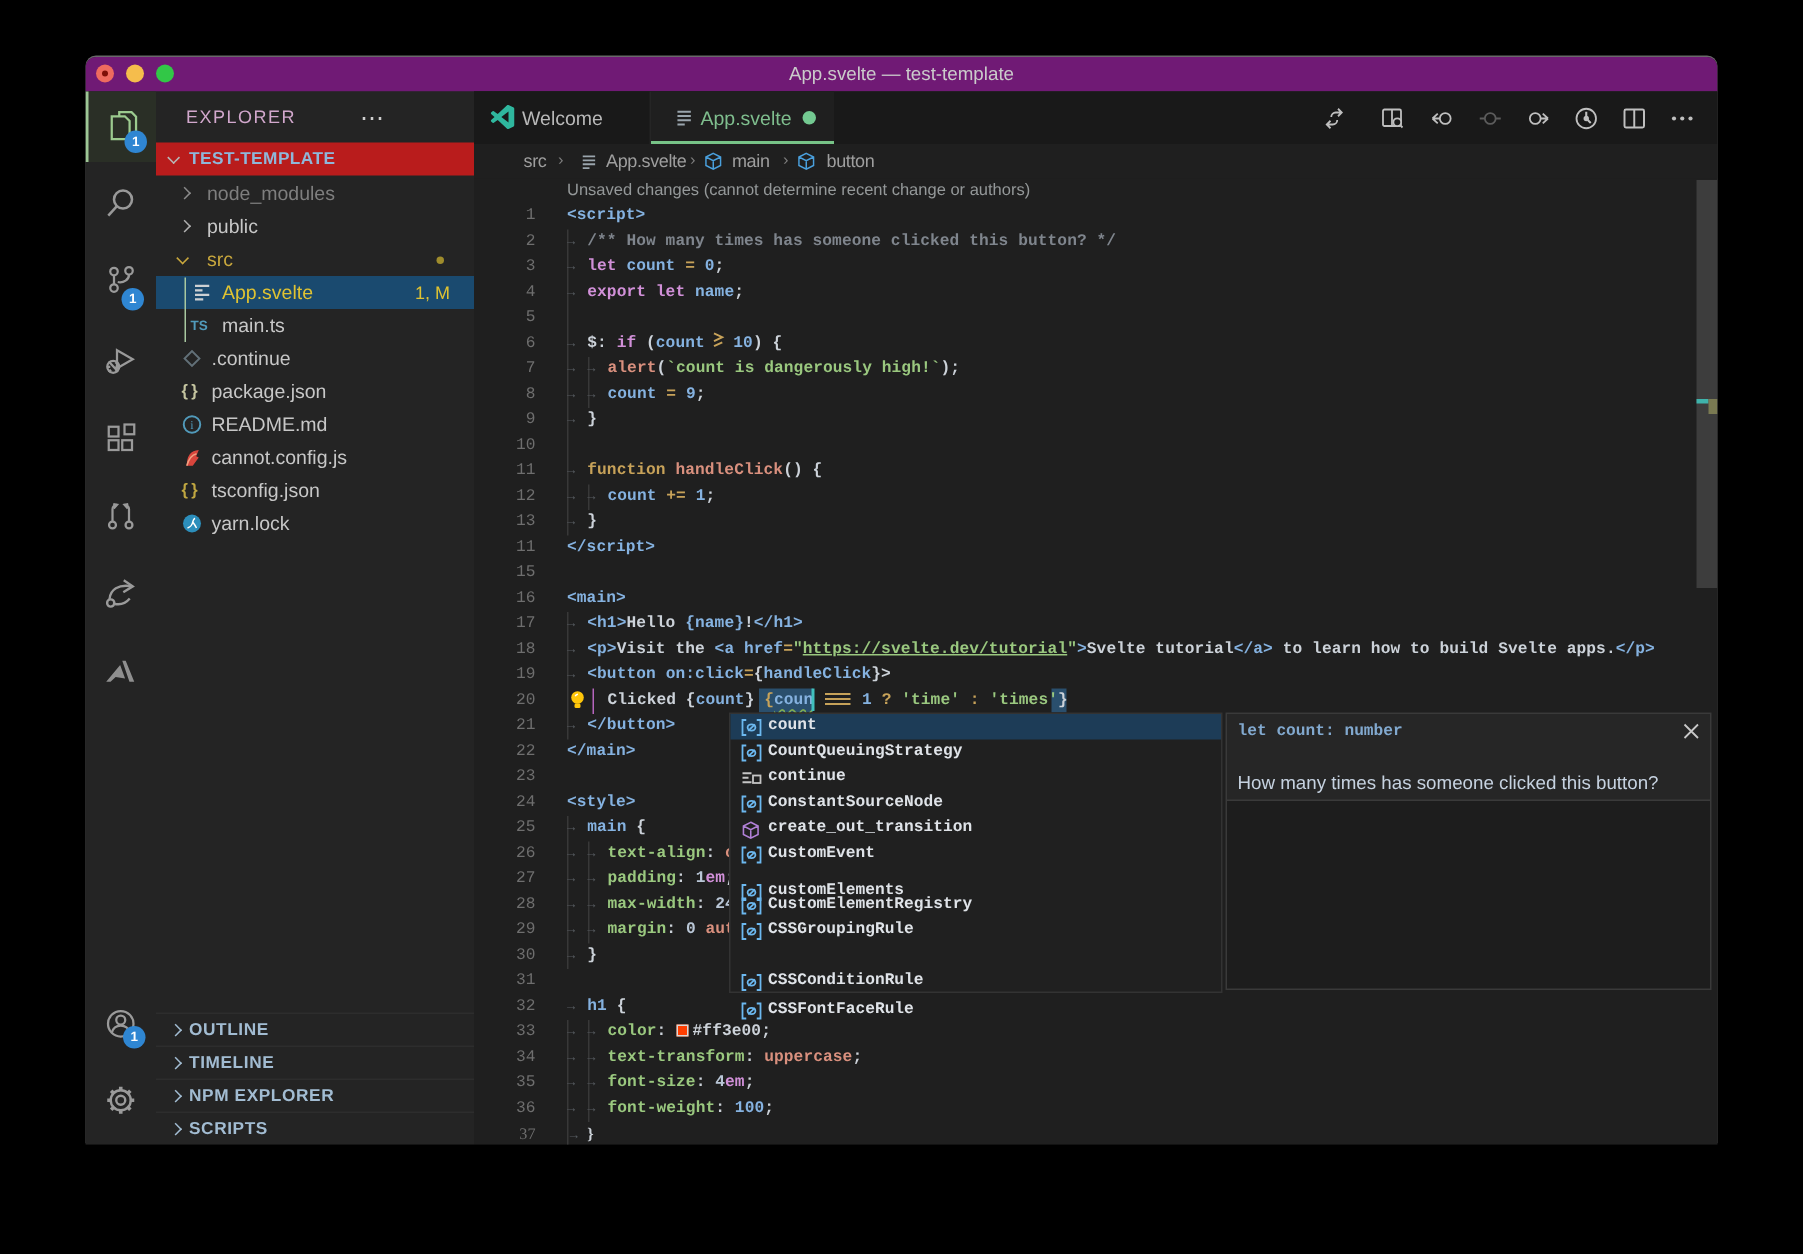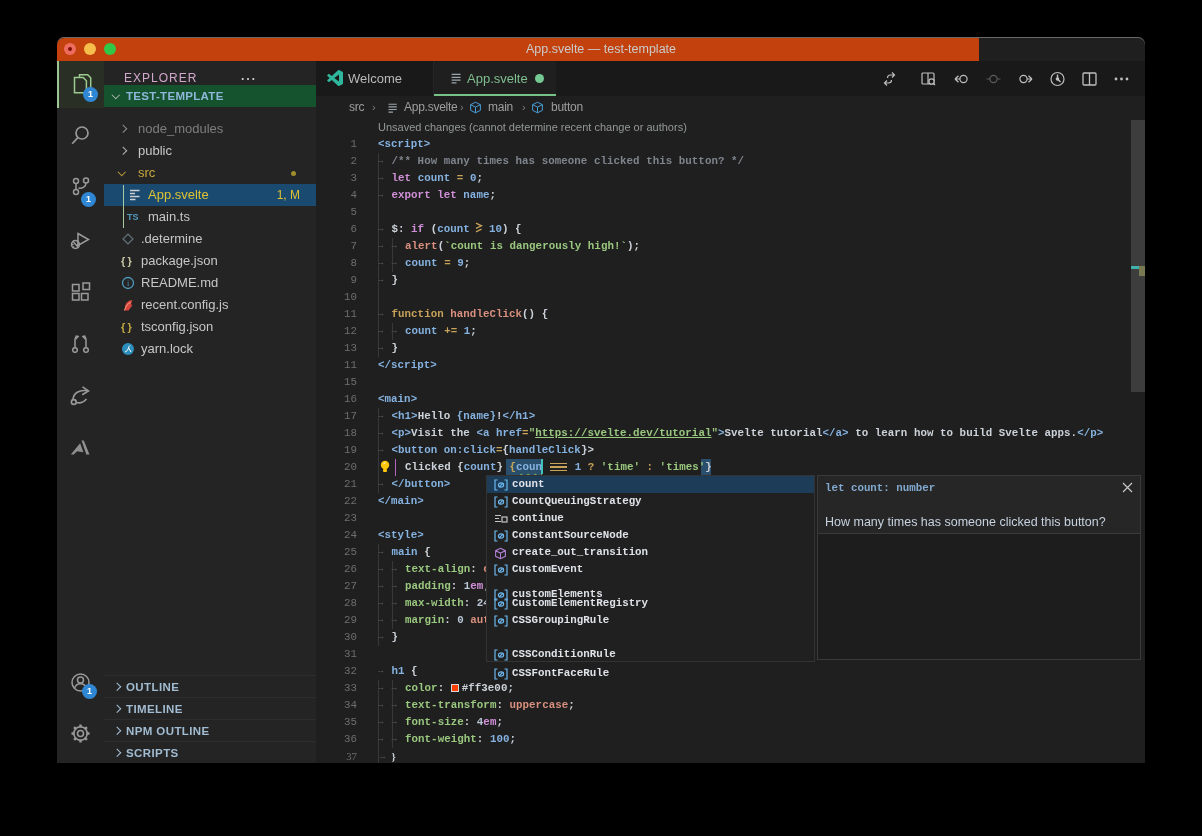--- a/index.html
+++ b/index.html
@@ -1,19 +1,19 @@
 <!DOCTYPE html>
 <html><head>
 <meta charset="utf-8">
 <style>
 html,body{margin:0;padding:0;background:#000;width:1202px;height:836px;overflow:hidden;}
 *{box-sizing:border-box;}
 #win{position:absolute;left:57px;top:38px;width:1088px;height:725px;background:#1f1f1f;border-radius:7px 7px 0 0;overflow:hidden;font-family:"Liberation Sans",sans-serif;box-shadow:0 -1px 0 rgba(150,150,150,.7);}
 
-#titlebar{position:absolute;left:0;top:0;width:922px;height:23px;background:#c2410c;}
+#titlebar{position:absolute;left:0;top:0;width:1088px;height:23px;background:#701a75;}
 .dot{position:absolute;top:5px;width:12px;height:12px;border-radius:50%;}
 #title{position:absolute;left:0;top:0;width:1088px;text-align:center;font-size:12.5px;line-height:23px;color:#cbcbcb;}
 
 #actbar{position:absolute;left:0;top:23px;width:47px;height:702px;background:#242424;}
 .acell{position:absolute;left:0;width:47px;height:48px;}
 .acell svg{position:absolute;left:11.5px;top:12px;}
 .badge{position:absolute;width:15px;height:15px;border-radius:50%;background:#2f86d2;color:#fff;font-size:9px;font-weight:bold;text-align:center;line-height:15px;}
 
 #sidebar{position:absolute;left:47px;top:23px;width:212px;height:702px;background:#242424;}
 #sbhead{position:absolute;left:20px;top:10px;font-size:12px;letter-spacing:1px;color:#d2a8cd;}
@@ -160,21 +160,21 @@
             <g stroke-width="2.4">
               <path d="M11.5 2.5v3M11.5 17.5v3M2.5 11.5h3M17.5 11.5h3M5.1 5.1l2.2 2.2M15.7 15.7l2.2 2.2M5.1 17.9l2.2-2.2M15.7 7.3l2.2-2.2"></path>
             </g>
           </g>
         </svg>
     </div>
   </div>
   <div id="sidebar">
     <div id="sbhead">EXPLORER</div>
     <div id="sbdots">⋯</div>
-    <div class="trow" style="top:24px;height:22px;background:#14532d;text-align:center;">
+    <div class="trow" style="top:34px;height:22px;background:#b91c1c;text-align:center;">
       <span class="cv cvd" style="left:9px;border-color:#b8b8b8;"></span>
       <span class="tlabel" style="left:22px;font-size:11.5px;font-weight:bold;letter-spacing:.3px;color:#8fb7da;">TEST-TEMPLATE</span>
     </div>
     <div class="trow" style="top:57px;color:#7e7e7e;">
       <span class="cv cvr" style="left:16px;border-color:#8a8a8a;"></span>
         <span class="tlabel" style="left:34px;">node_modules</span>
     </div>
     <div class="trow" style="top:79px;">
       <span class="cv cvr" style="left:16px;"></span>
         <span class="tlabel" style="left:34px;">public</span>
@@ -198,39 +198,39 @@
     </div>
     <div class="trow" style="top:145px;">
       <span style="position:absolute;left:23px;top:0;font-size:9px;font-weight:bold;color:#519aba;">TS</span>
       <span class="tlabel" style="left:44px;">main.ts</span>
     </div>
     <div style="position:absolute;left:19px;top:124px;width:1px;height:43px;background:#a8c8a0;"></div>
     <div class="trow" style="top:167px;">
       <svg class="ticon" style="left:16px;" width="16" height="16" viewBox="0 0 16 16">
           <rect x="4.5" y="4.5" width="7" height="7" transform="rotate(45 8 8)" fill="none" stroke="#627078" stroke-width="1.3"></rect>
         </svg>
-      <span class="tlabel" style="left:37px;">.determine</span>
+      <span class="tlabel" style="left:37px;">.continue</span>
     </div>
     <div class="trow" style="top:189px;">
       <span style="position:absolute;left:17px;top:0;color:#c5c5a0;font-size:11px;font-weight:bold;">{ }</span>
       <span class="tlabel" style="left:37px;">package.json</span>
     </div>
     <div class="trow" style="top:211px;">
       <svg class="ticon" style="left:16px;" width="16" height="16" viewBox="0 0 16 16">
           <circle cx="8" cy="8" r="5.5" fill="none" stroke="#519aba" stroke-width="1.3"></circle>
           <text x="8" y="11" text-anchor="middle" font-size="8" fill="#519aba" font-family="Liberation Serif">i</text>
         </svg>
       <span class="tlabel" style="left:37px;text-align:center;">README.md</span>
     </div>
     <div class="trow" style="top:233px;">
       <svg class="ticon" style="left:16px;" width="16" height="16" viewBox="0 0 16 16">
           <path d="M4.5 13.5 Q4.5 3.5 12.5 3 L10.8 7.2 12.5 8 8.5 13.5 Z" fill="#d8453c"></path>
           <path d="M4.5 13.5 Q6.5 6.5 11 5.5" fill="none" stroke="#f0a080" stroke-width="1"></path>
         </svg>
-      <span class="tlabel" style="left:37px;">recent.config.js</span>
+      <span class="tlabel" style="left:37px;">cannot.config.js</span>
     </div>
     <div class="trow" style="top:255px;">
       <span style="position:absolute;left:17px;top:0;color:#c0a741;font-size:11px;font-weight:bold;">{ }</span>
       <span class="tlabel" style="left:37px;">tsconfig.json</span>
     </div>
     <div class="trow" style="top:277px;">
       <svg class="ticon" style="left:16px;" width="16" height="16" viewBox="0 0 16 16">
           <circle cx="8" cy="8" r="6" fill="#2c8ebb"></circle>
           <path d="M5 11 Q8 10 8.5 7 Q9 5 10 4.5 M8.5 7 Q10 9 11 11" stroke="#fff" stroke-width="1" fill="none"></path>
         </svg>
@@ -239,21 +239,21 @@
     <div class="bsec" style="top:614px;">
         <span class="cv cvr" style="left:10px;border-color:#a2bcd2;"></span>
         <span style="position:absolute;left:22px;">OUTLINE</span>
       </div>
     <div class="bsec" style="top:636px;">
         <span class="cv cvr" style="left:10px;border-color:#a2bcd2;"></span>
         <span style="position:absolute;left:22px;">TIMELINE</span>
       </div>
     <div class="bsec" style="top:658px;">
         <span class="cv cvr" style="left:10px;border-color:#a2bcd2;"></span>
-        <span style="position:absolute;left:22px;">NPM OUTLINE</span>
+        <span style="position:absolute;left:22px;">NPM EXPLORER</span>
       </div>
     <div class="bsec" style="top:680px;">
         <span class="cv cvr" style="left:10px;border-color:#a2bcd2;"></span>
         <span style="position:absolute;left:22px;">SCRIPTS</span>
       </div>
   </div>
   <div id="editor">
     <div id="tabstrip">
       <div id="tab1">
         <svg style="position:absolute;left:11px;top:9px;" width="16" height="16" viewBox="0 0 100 100">

